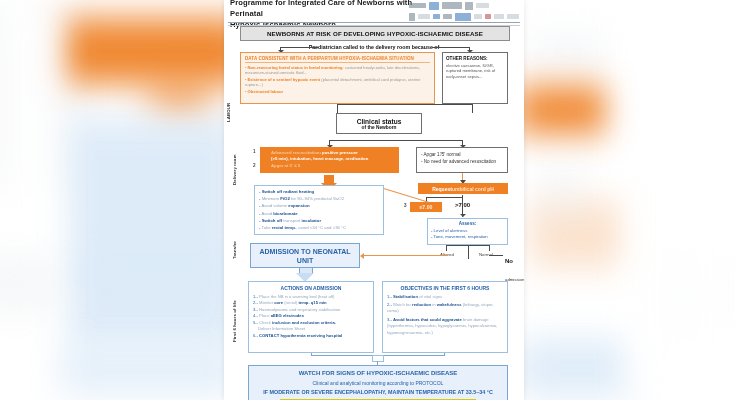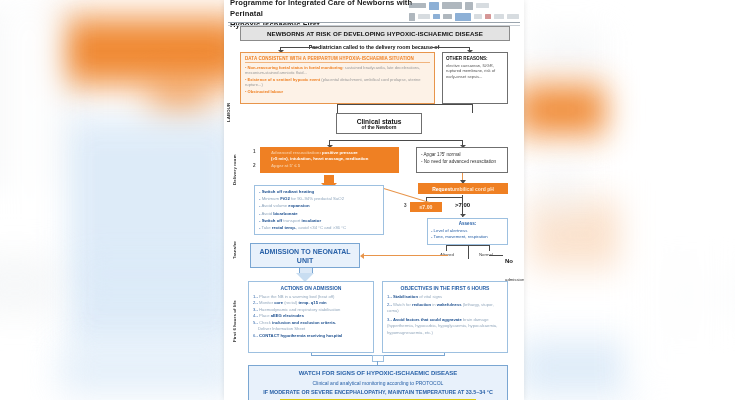--- a/index.html
+++ b/index.html
@@ -186,21 +186,21 @@
     <div class="blob bl-blue" style="left:-6px;top:340px;width:120px;height:56px;opacity:.9;"></div>
     <div class="blob bl-white" style="right:0;top:0;width:110px;height:400px;opacity:.85;"></div>
   </div>
 </div>
 
 <div id="sheet">
 
   <div id="hdr">
     <div class="hdr-title">
       <span class="l1">Programme for Integrated Care of Newborns with Perinatal</span>
-      <span class="l2">Hypoxic-Ischaemic First</span>
+      <span class="l2">Hypoxic-Ischaemic Newborn</span>
     </div>
     <div id="logos">
       <div class="logo-row">
         <span class="lg dark" style="width:17px;"></span>
         <span class="lg blue tall" style="width:10px;"></span>
         <span class="lg dark" style="width:20px;height:7px;"></span>
         <span class="lg dark tall" style="width:8px;"></span>
         <span class="lg grey" style="width:13px;"></span>
       </div>
       <div class="logo-row">

